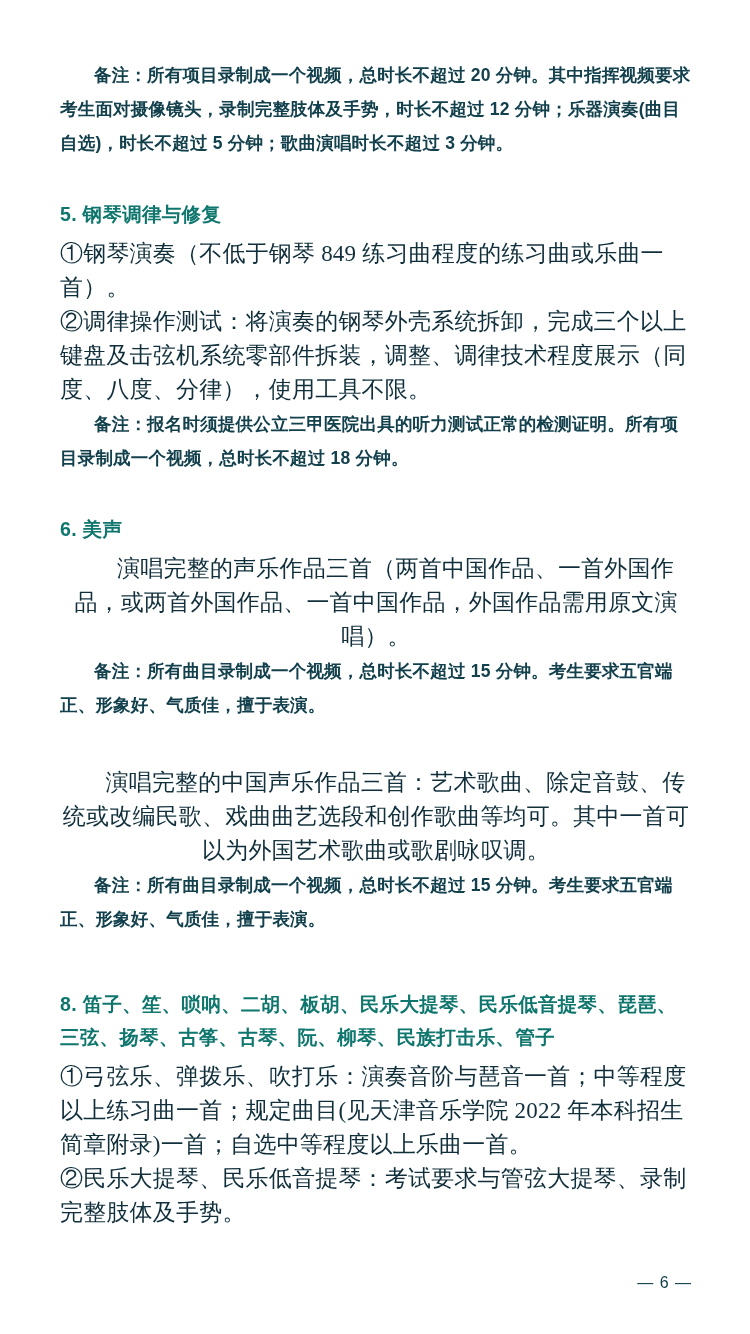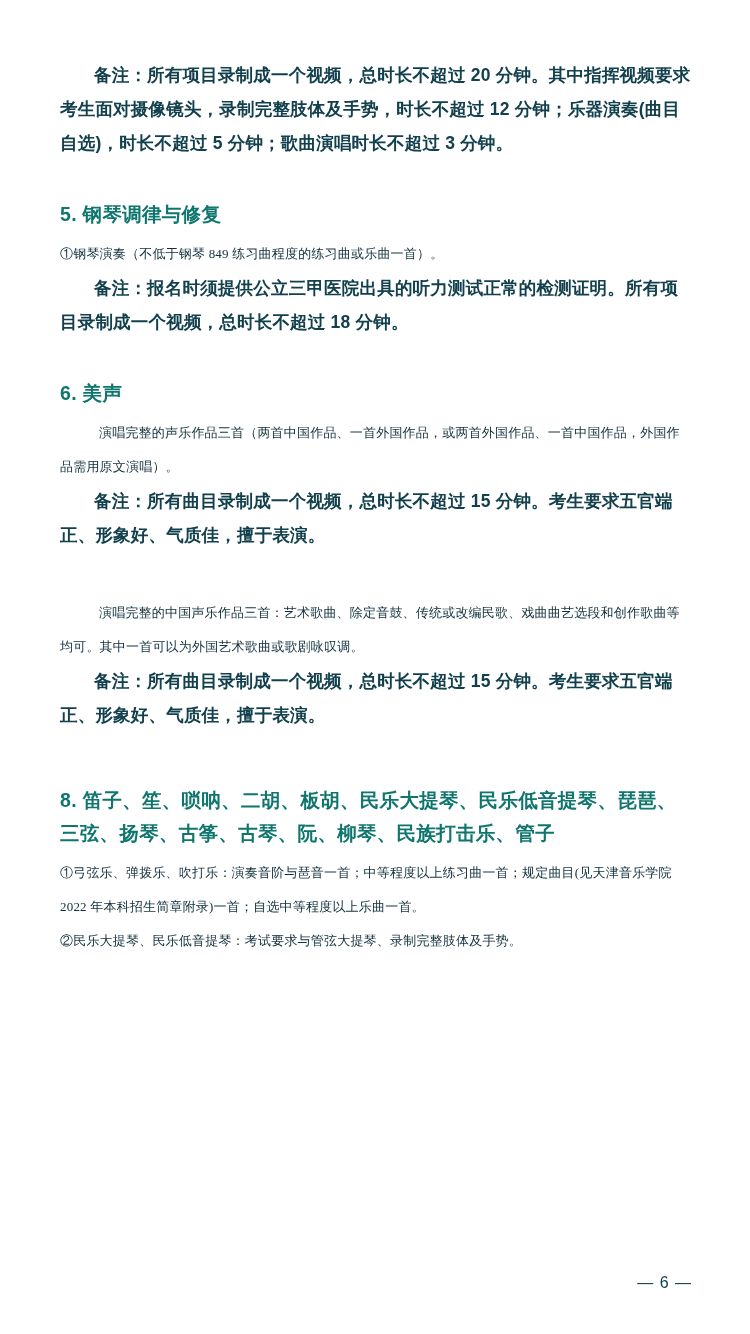--- a/index.html
+++ b/index.html
@@ -44,27 +44,28 @@
   }
   .heading {
     font-family: "Liberation Sans", "DejaVu Sans", sans-serif;
     font-weight: bold;
     font-size: 19.5px;
     line-height: 33px;
     color: #0f766e;
     letter-spacing: 0.3px;
   }
   .body-text {
-    font-size: 13px;
+    font-size: 23px;
     line-height: 34px;
     color: #102f3b;
     letter-spacing: 0.2px;
   }
   .indent {
     text-indent: 39px;
+    text-align: center;
   }
   .gap-xs { height: 6px; }
   .gap-l  { height: 38px; }
   .gap-xl { height: 52px; }
   .page-number {
     position: absolute;
     right: 58px;
     bottom: 42px;
     font-family: "Liberation Sans", "DejaVu Sans", sans-serif;
     font-size: 16px;
@@ -78,20 +79,21 @@
 <div class="page">
   <div class="content">
 
     <p class="note">备注：所有项目录制成一个视频，总时长不超过 20 分钟。其中指挥视频要求考生面对摄像镜头，录制完整肢体及手势，时长不超过 12 分钟；乐器演奏(曲目自选)，时长不超过 5 分钟；歌曲演唱时长不超过 3 分钟。</p>
 
     <div class="gap-l"></div>
 
     <p class="heading">5. 钢琴调律与修复</p>
     <div class="gap-xs"></div>
     <p class="body-text">①钢琴演奏（不低于钢琴 849 练习曲程度的练习曲或乐曲一首）。</p>
+    <p class="body-text">②调律操作测试：将演奏的钢琴外壳系统拆卸，完成三个以上键盘及击弦机系统零部件拆装，调整、调律技术程度展示（同度、八度、分律），使用工具不限。</p>
     <p class="note">备注：报名时须提供公立三甲医院出具的听力测试正常的检测证明。所有项目录制成一个视频，总时长不超过 18 分钟。</p>
 
     <div class="gap-l"></div>
 
     <p class="heading">6. 美声</p>
     <div class="gap-xs"></div>
     <p class="body-text indent">演唱完整的声乐作品三首（两首中国作品、一首外国作品，或两首外国作品、一首中国作品，外国作品需用原文演唱）。</p>
     <p class="note">备注：所有曲目录制成一个视频，总时长不超过 15 分钟。考生要求五官端正、形象好、气质佳，擅于表演。</p>
 
     <div class="gap-l"></div>

